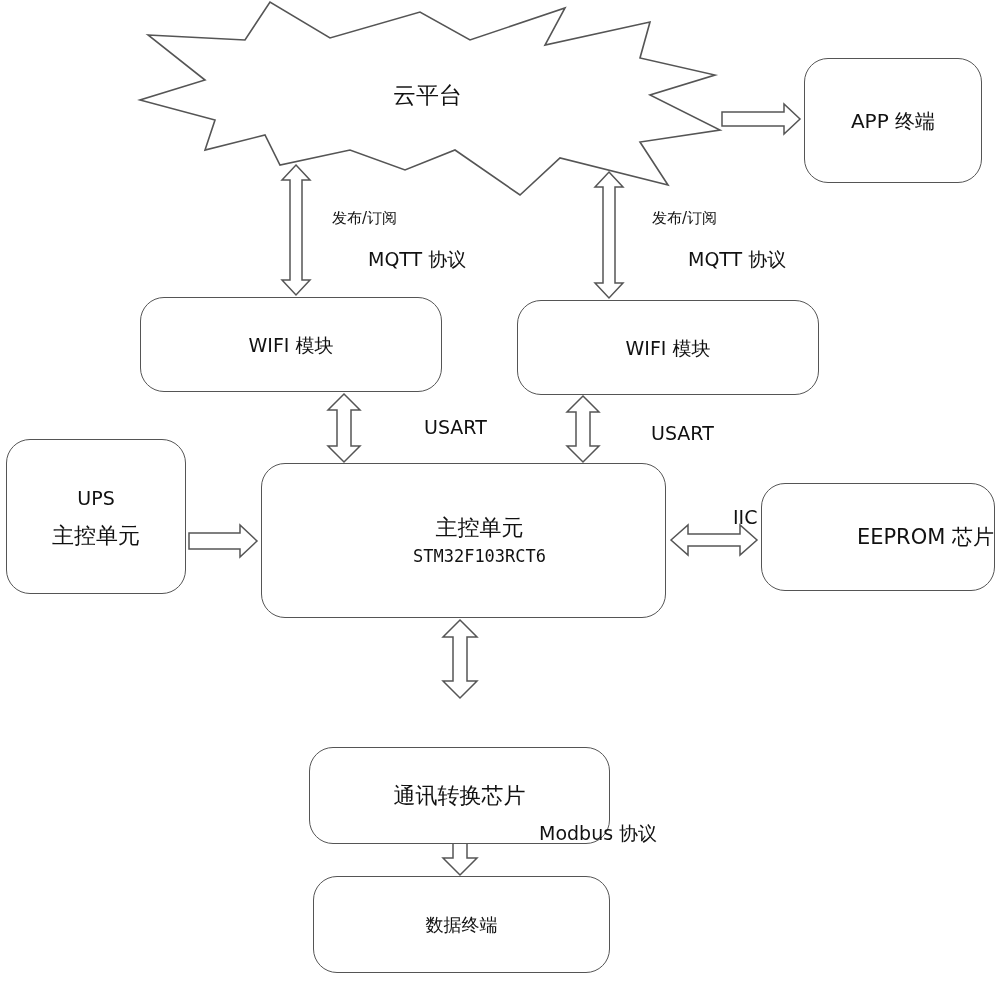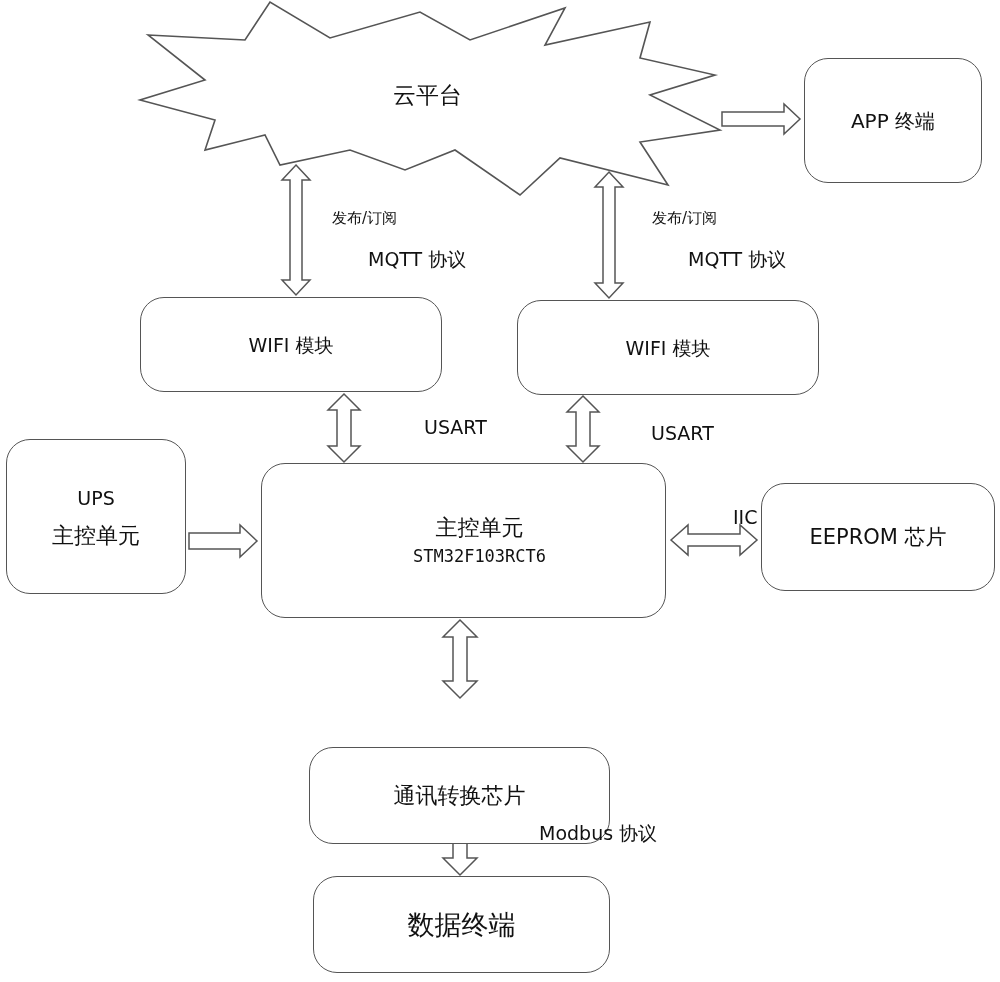--- a/index.html
+++ b/index.html
@@ -69,25 +69,25 @@
   <span class="t" style="font-size:22px; margin-top:8px;">主控单元</span>
 </div>
 
 <div class="box" style="left:261px; top:463px; width:405px; height:155px;padding-left:32px;">
   <span class="t" style="font-size:22px">主控单元</span>
   <span class="sub">STM32F103RCT6</span>
 </div>
 
 <div class="lbl sm" style="left:697px; top:502px;">IIC</div>
 
-<div class="box" style="left:761px; top:483px; width:234px; height:108px;">
+<div class="box" style="left:761px; top:483px; width:234px; height:108px;align-items:flex-end;">
   <span class="t">EEPROM 芯片</span>
 </div>
 
 <div class="box" style="left:309px; top:699px; width:301px; height:97px;margin-top:48px;">
   <span class="t" style="font-size:22px">通讯转换芯片</span>
 </div>
 
 <div class="lbl sm" style="left:503px; top:818px;">Modbus 协议</div>
 
 <div class="box" style="left:313px; top:876px; width:297px; height:97px;">
-  <span class="t" style="font-size:27px">数据终端</span>
+  <span class="t" style="font-size:18px">数据终端</span>
 </div>
 
 </body></html>

